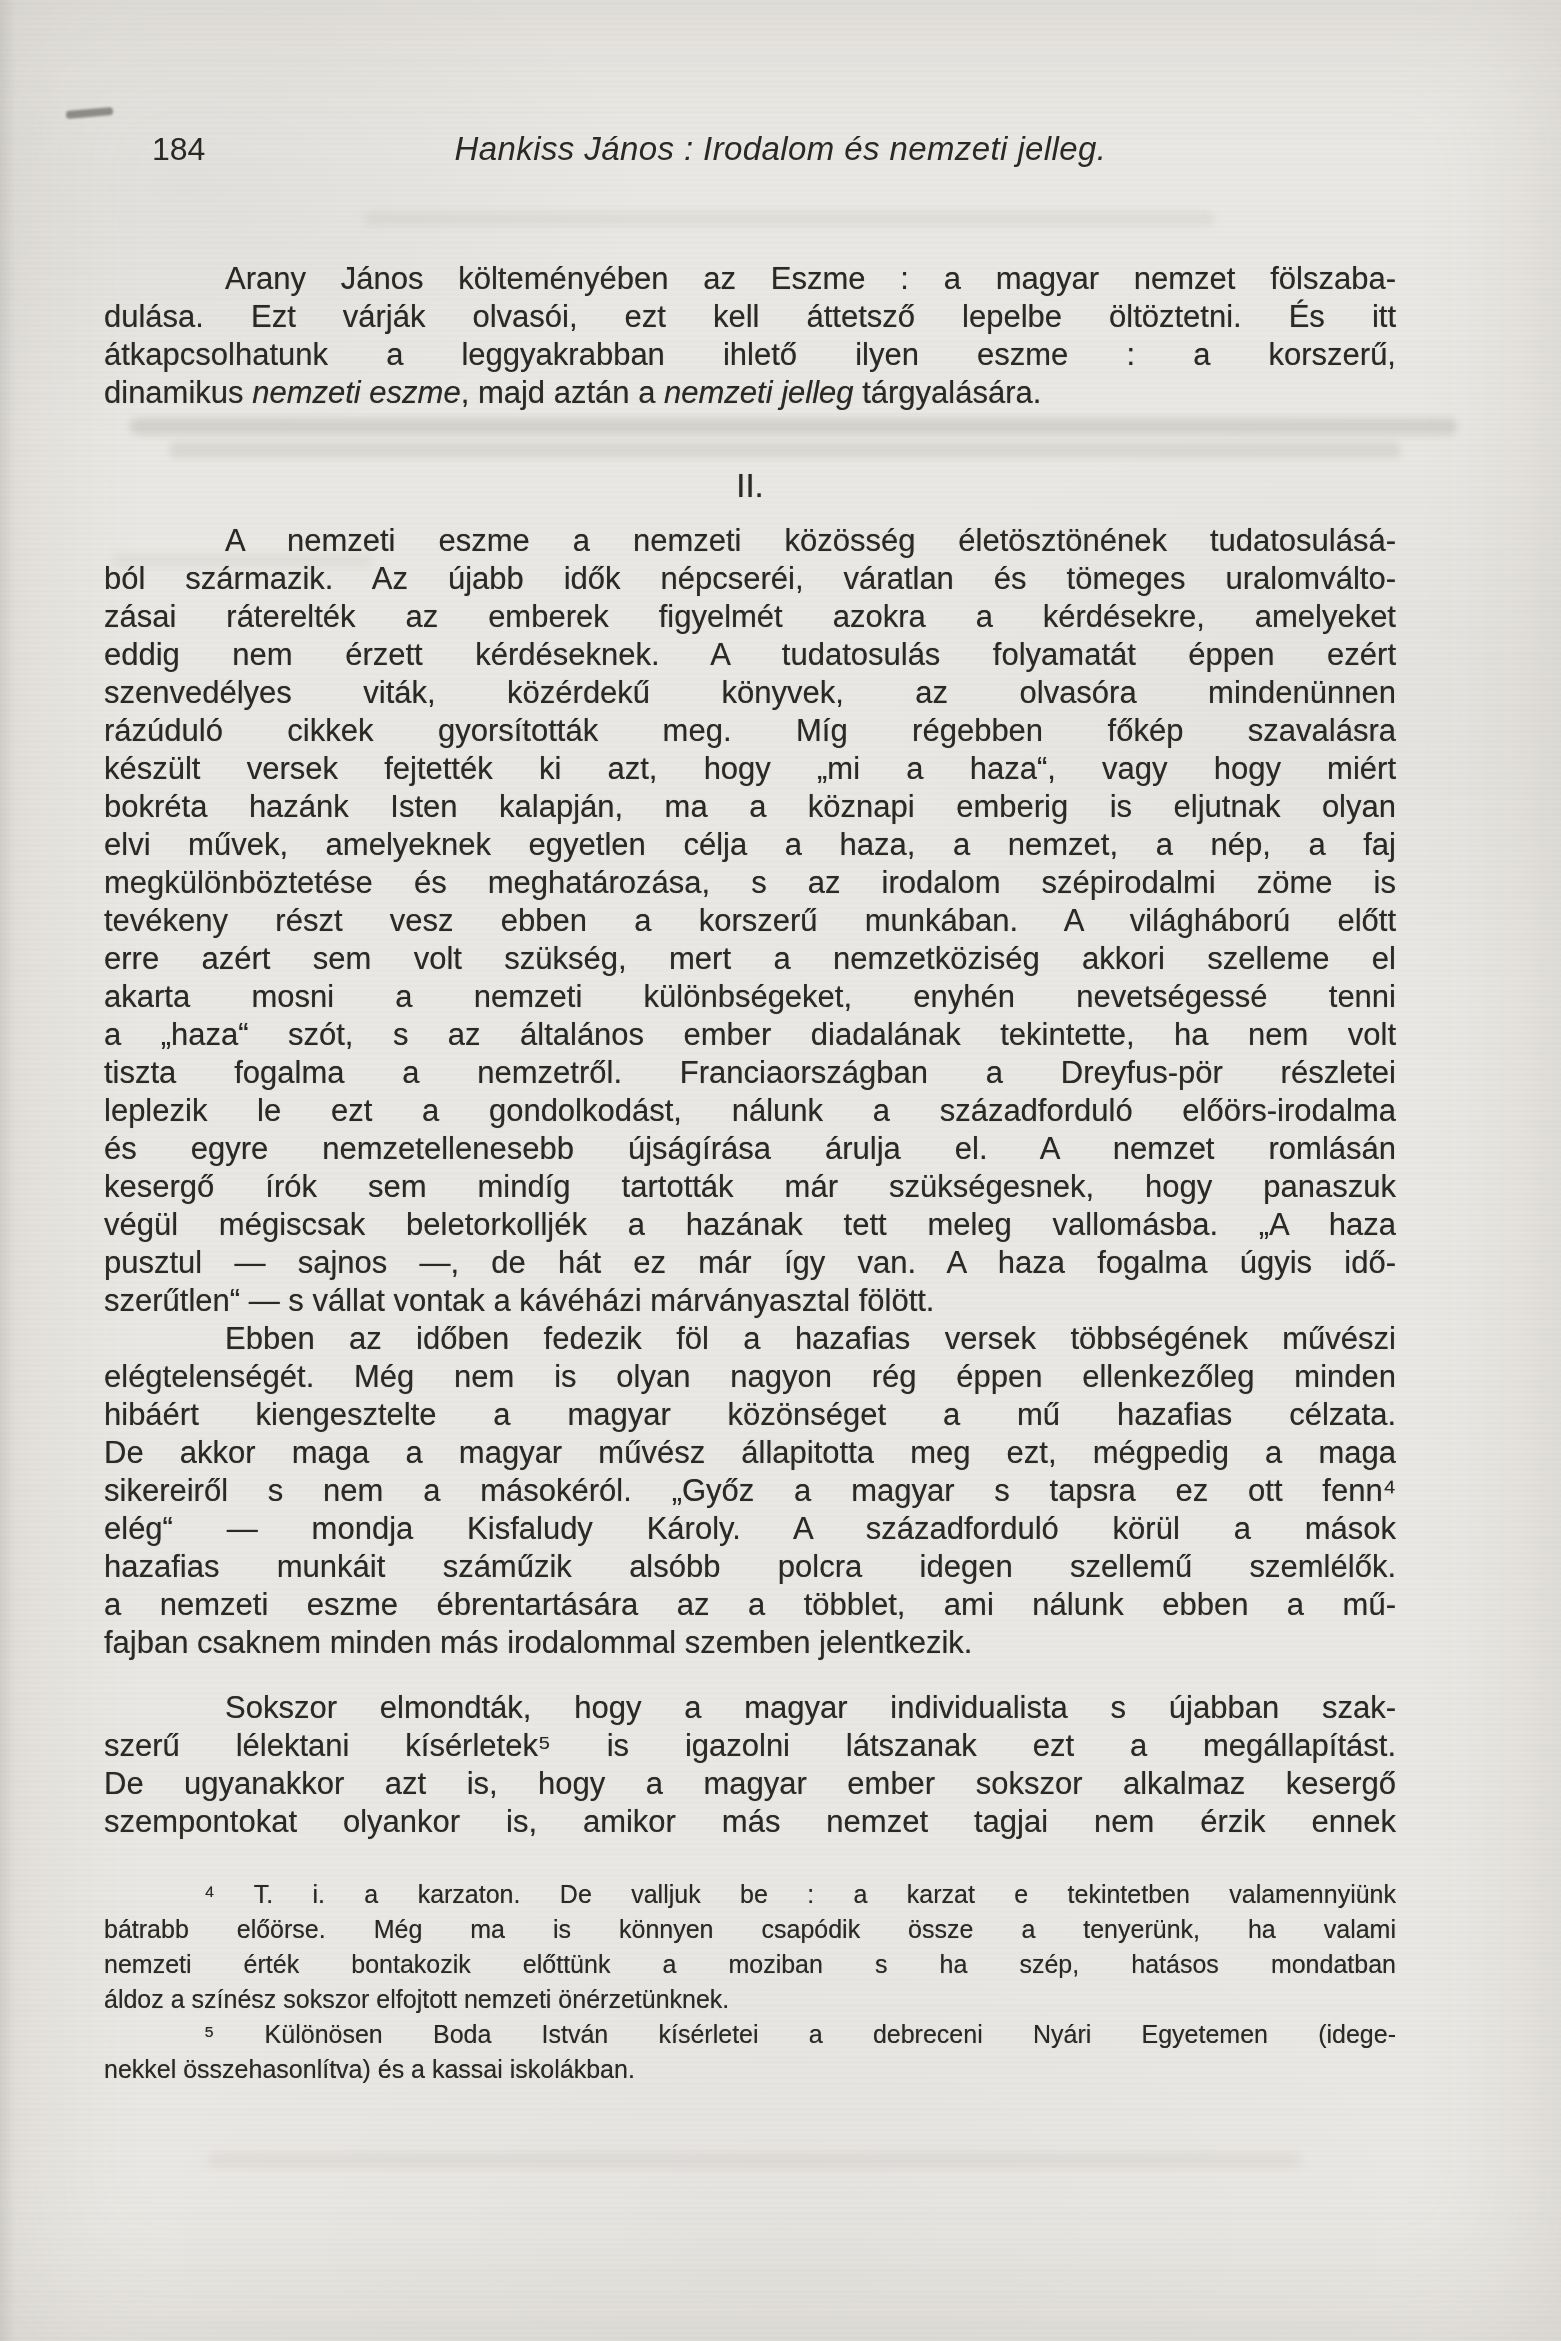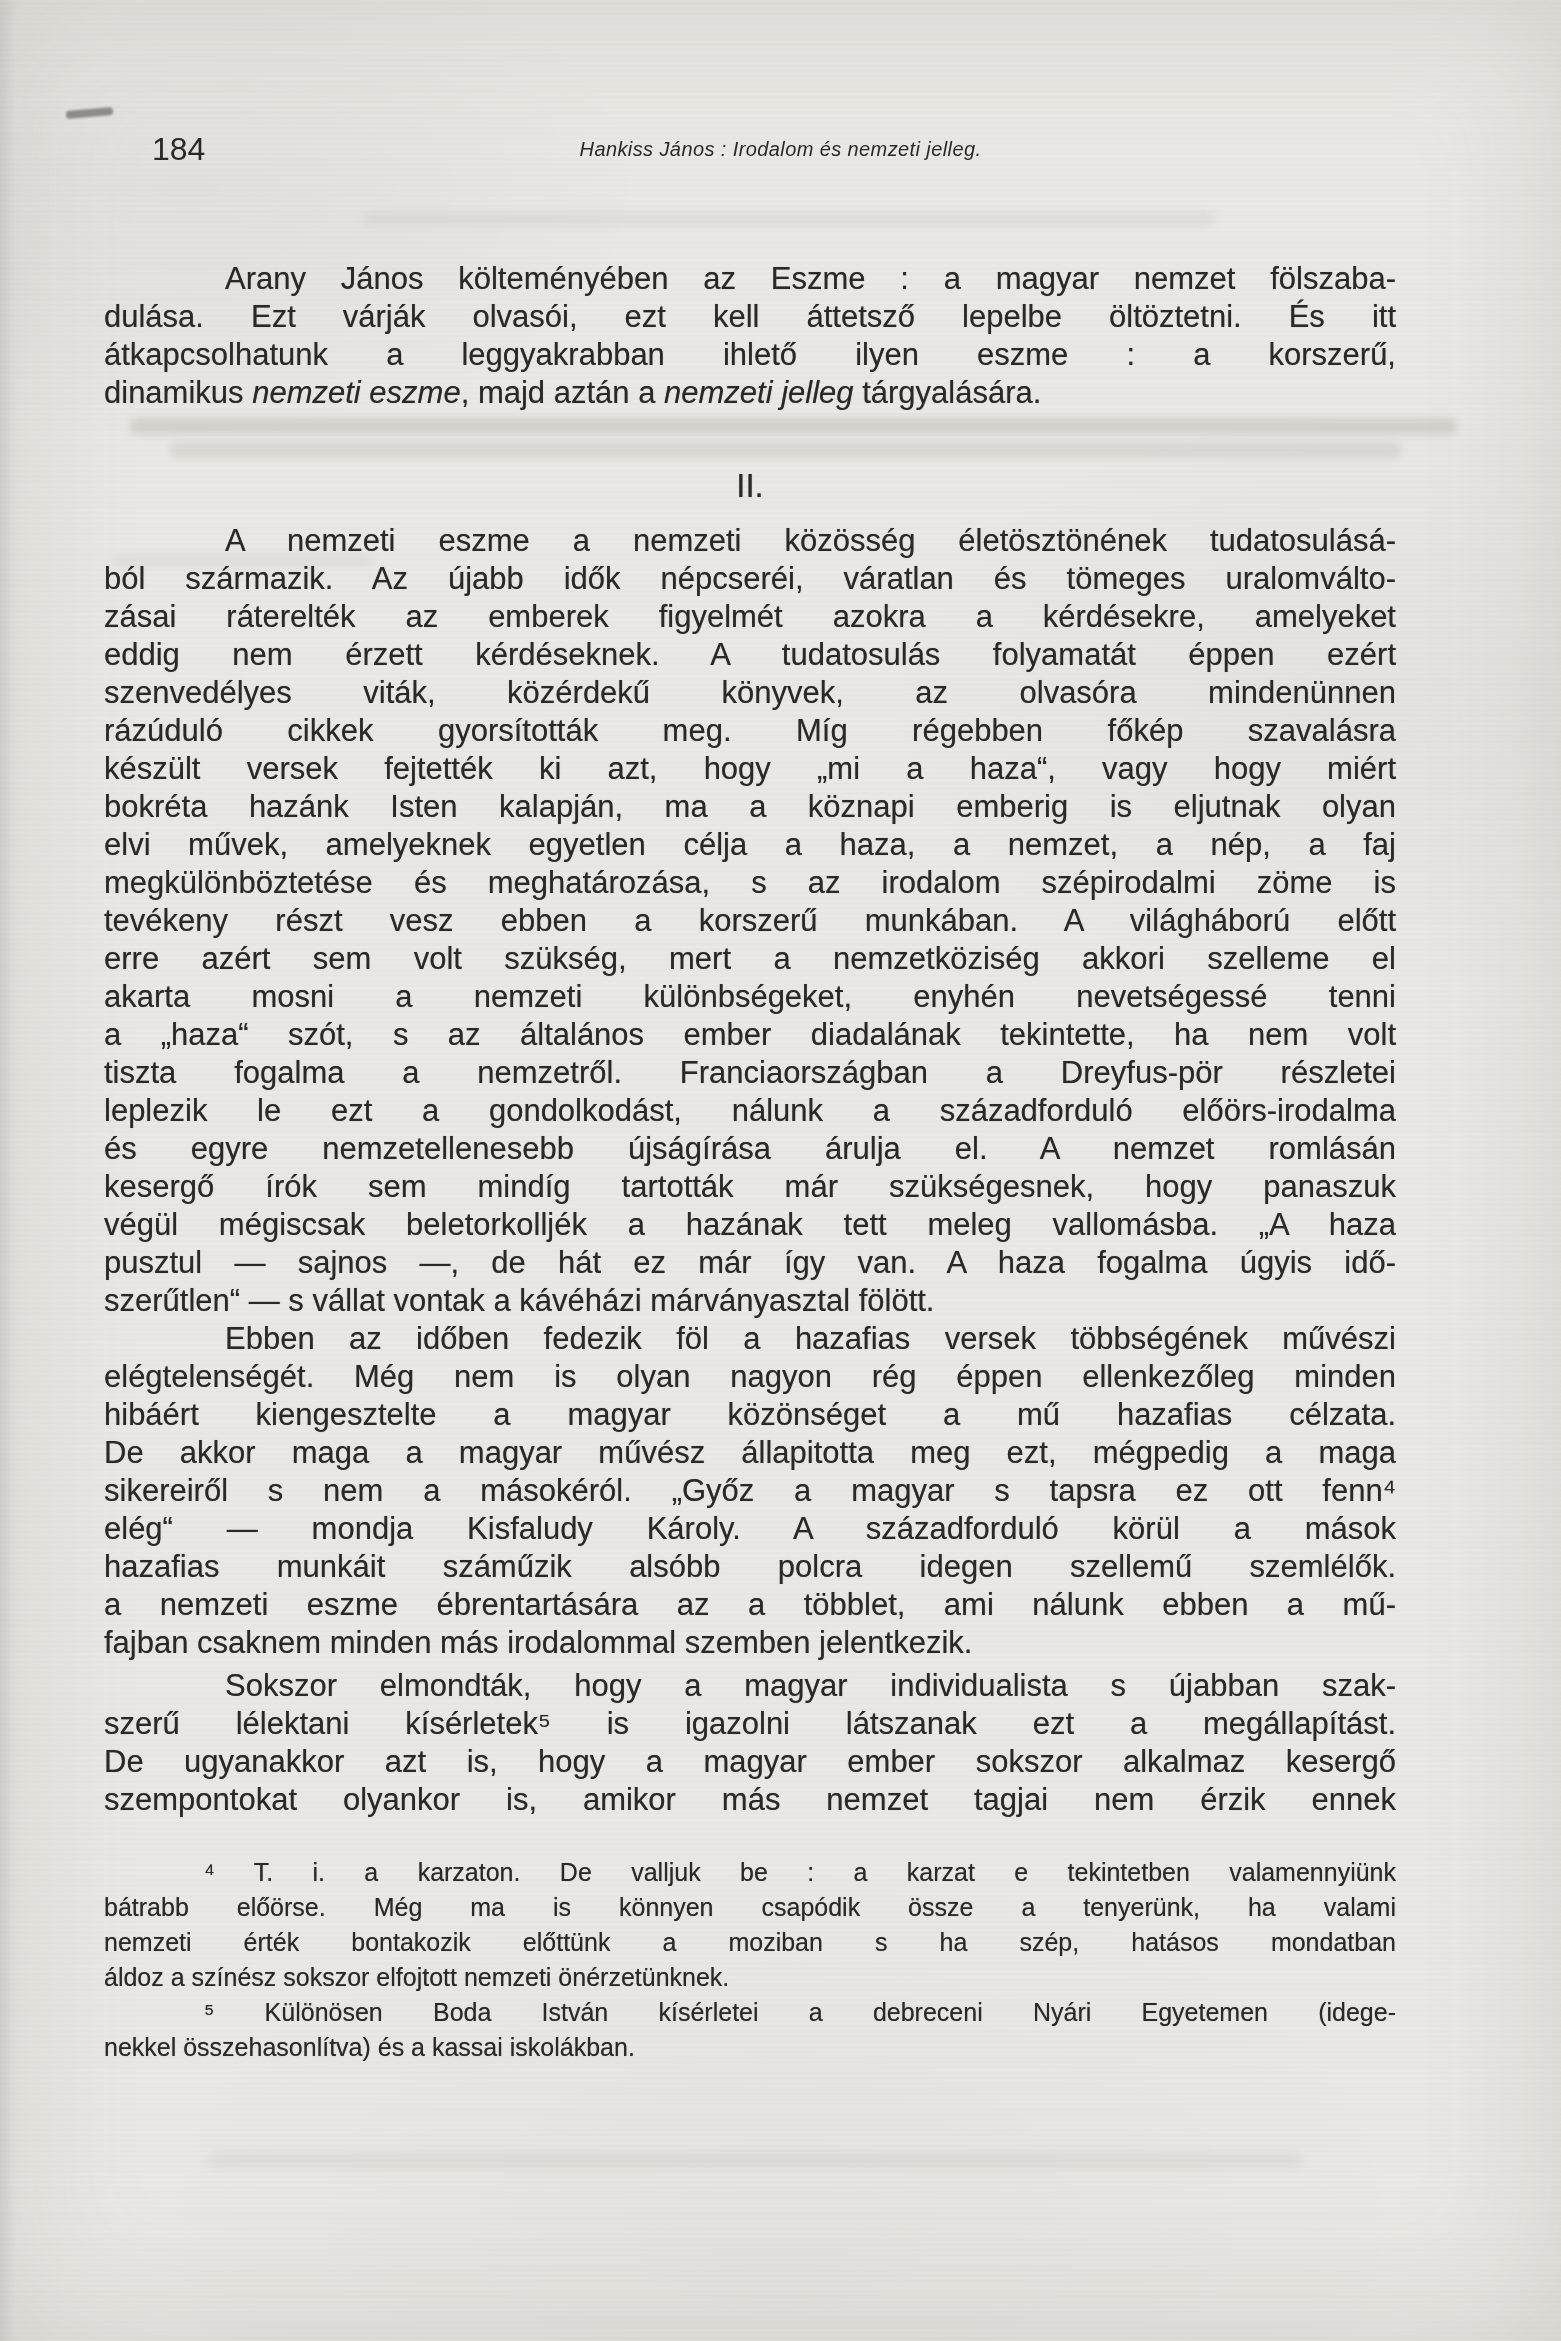--- a/index.html
+++ b/index.html
@@ -26,32 +26,32 @@
     background:rgba(60,58,54,0.5);filter:blur(1px);transform:rotate(-5deg);border-radius:3.5px;}
   .smudge{position:absolute;border-radius:10.4px;pointer-events:none;}
   .s1{left:130px;top:418px;width:1327px;height:17.3px;background:rgba(118,115,108,0.18);filter:blur(3.5px);}
   .s2{left:169px;top:442px;width:1232px;height:15.6px;background:rgba(118,115,108,0.13);filter:blur(3.5px);}
   .s3{left:364px;top:213px;width:850px;height:12px;background:rgba(118,115,108,0.10);filter:blur(4.3px);}
   .s4{left:208px;top:2153px;width:1093px;height:14px;background:rgba(118,115,108,0.09);filter:blur(4.3px);}
   .s5{left:113px;top:555px;width:260px;height:12px;background:rgba(118,115,108,0.08);filter:blur(4.3px);}
 
   .pgnum{position:absolute;left:152px;top:130px;font-size:32px;line-height:38px;}
   .runtitle{position:absolute;left:0;right:0;top:130px;text-align:center;
-    font-style:italic;font-size:20px;line-height:38px;letter-spacing:0.4px;}
+    font-style:italic;font-size:33px;line-height:38px;letter-spacing:0.4px;}
 
   .body{position:absolute;left:104px;top:260px;width:1292px;z-index:1;}
   .line{
     font-size:31px;line-height:38px;white-space:normal;
     text-shadow:0 0 0.7px rgba(43,41,37,0.55);
   }
   .line.just{text-align:justify;text-align-last:justify;}
   .line.indent{padding-left:121px;}
   .section-heading{margin:54px 0 16px 0;text-align:center;font-weight:normal;
     font-size:33px;line-height:40px;text-shadow:0 0 0.7px rgba(43,41,37,0.55);}
-  #para-3{margin-top:5px;}
+  #para-3{margin-top:27px;}
   .footnotes{margin-top:36px;}
   .footnotes .line{font-size:25px;line-height:35px;}
   .footnotes .line.indent{padding-left:100px;}
   i{font-style:italic;}
 </style>
 </head>
 <body>
 
 <div class="page">
   <div class="edge-left"></div>

